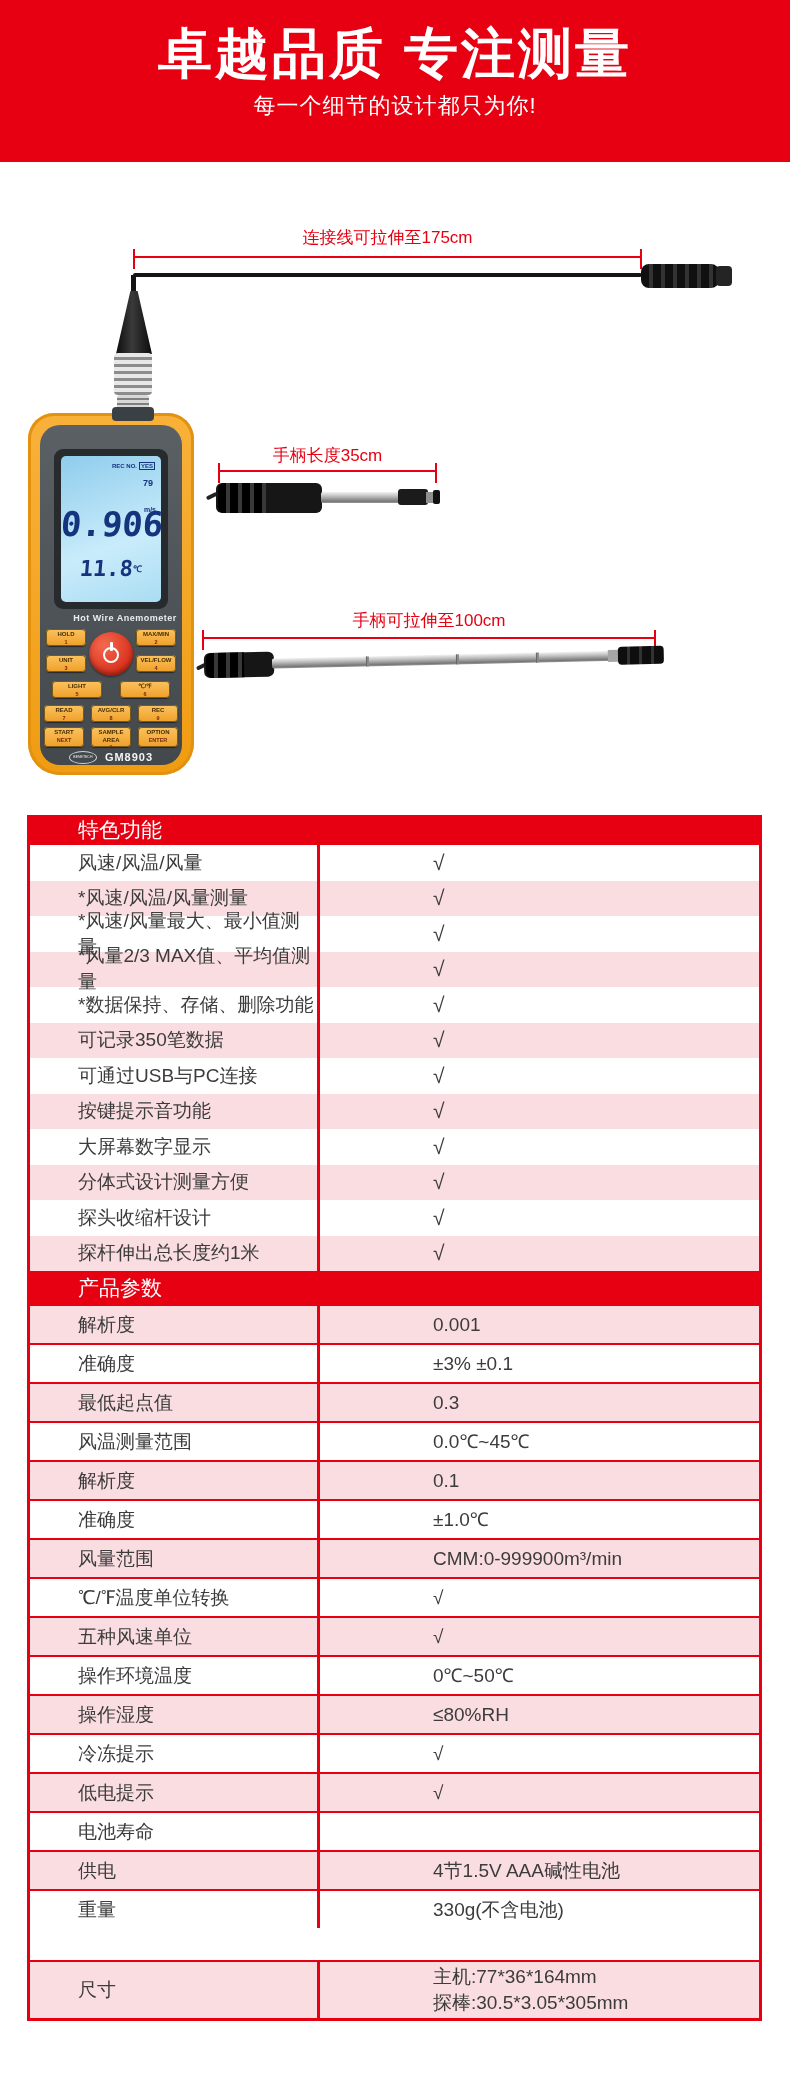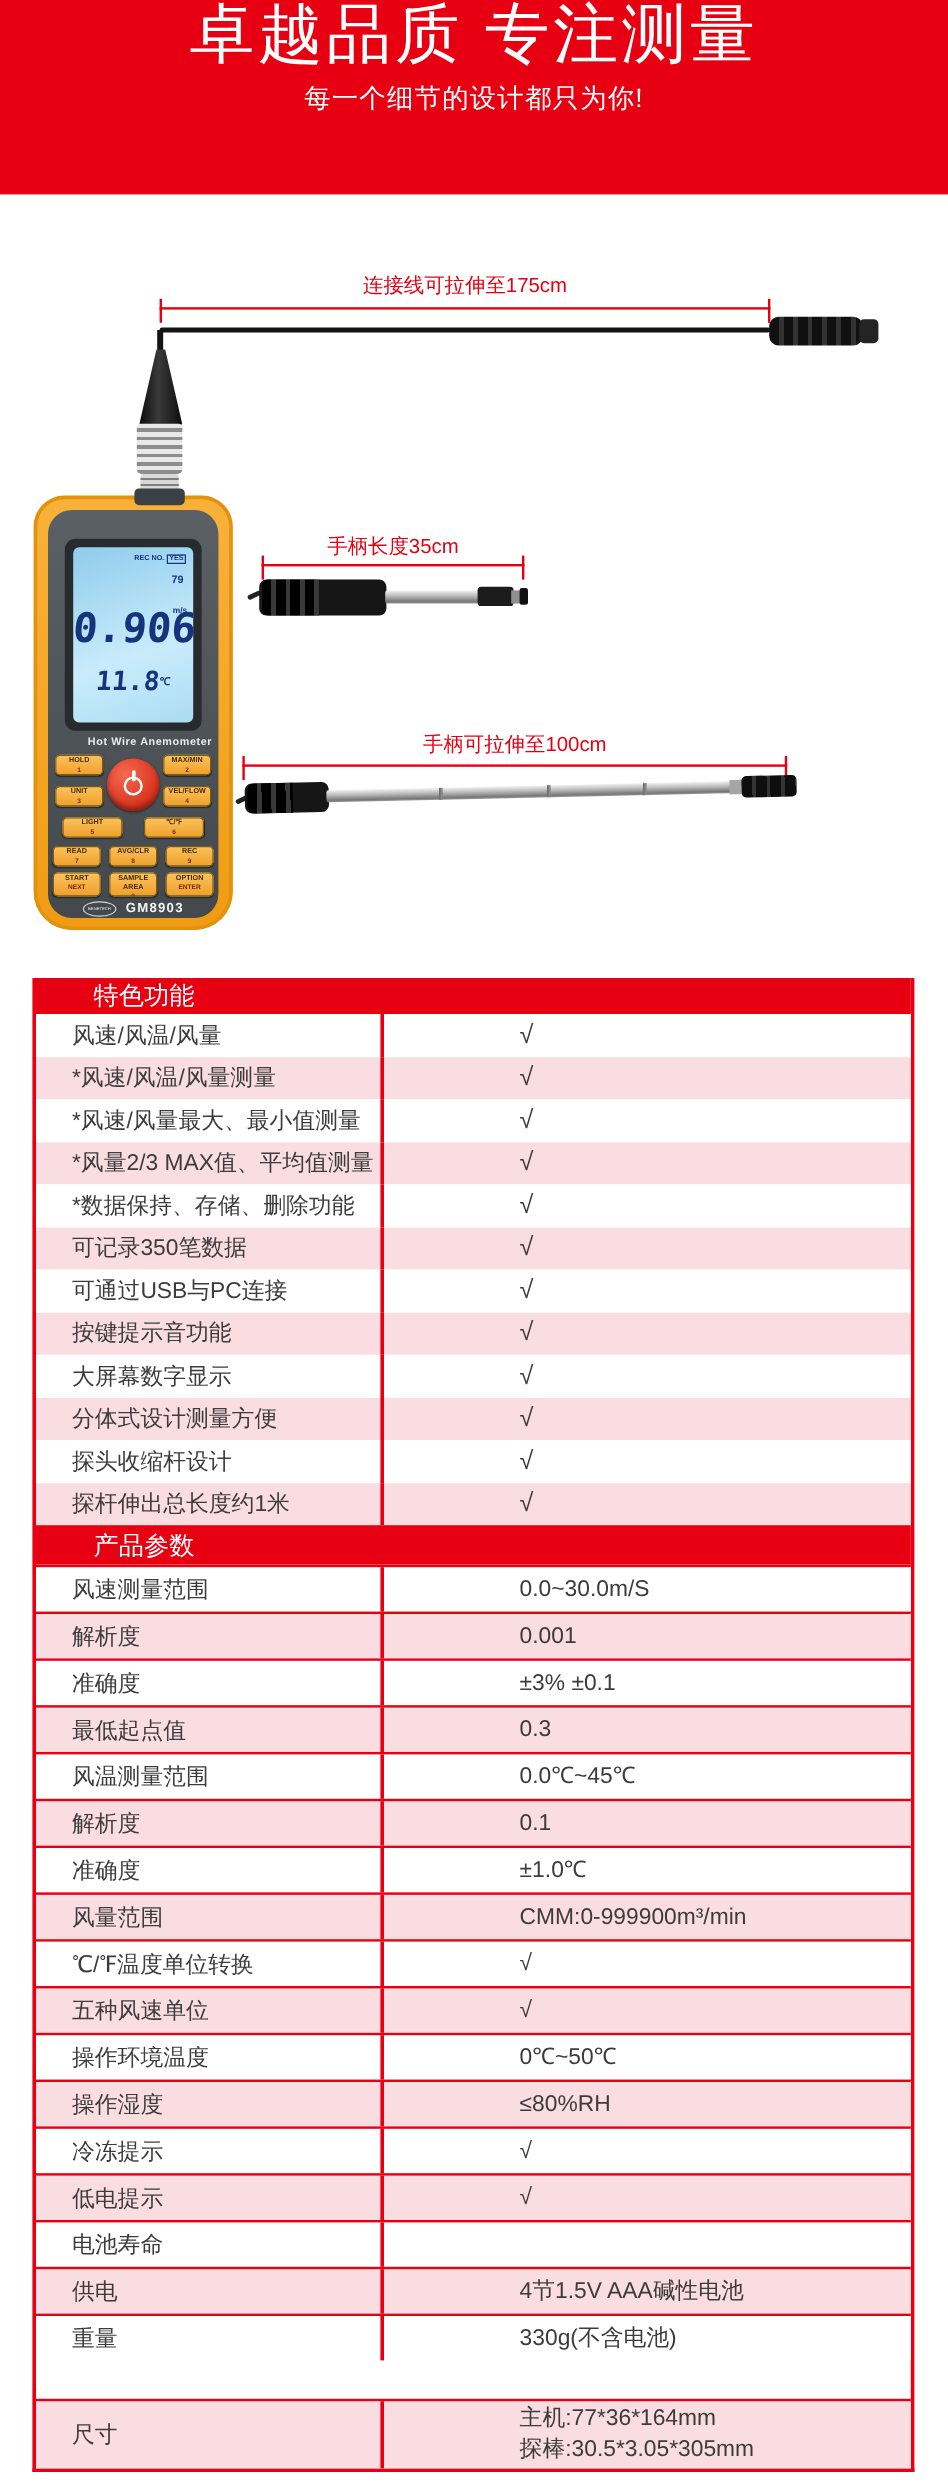--- a/index.html
+++ b/index.html
@@ -5,21 +5,21 @@
   html,body{margin:0;padding:0;}
   body{
     width:790px;height:2075px;position:relative;background:#ffffff;
     font-family:"Liberation Sans",sans-serif;overflow:hidden;
     -webkit-font-smoothing:antialiased;
   }
   .abs{position:absolute;}
 
   
   .banner{left:0;top:0;width:790px;height:162px;background:#e60012;color:#fff;text-align:center;}
-  .banner-title{font-size:54px;font-weight:normal;letter-spacing:3px;line-height:1.1;}
+  .banner-title{padding-top:24px;font-size:54px;font-weight:bold;letter-spacing:3px;line-height:1.1;}
   .banner-sub{margin-top:8px;font-size:22px;letter-spacing:1px;}
 
   
   .anno{color:#e60012;font-size:17px;text-align:center;}
   .dim-line{height:0;border-top:2px solid #e60012;}
   .dim-line:before,.dim-line:after{
     content:"";position:absolute;top:-9px;width:2px;height:20px;background:#e60012;}
   .dim-line:before{left:0;}
   .dim-line:after{right:0;}
 
@@ -93,21 +93,21 @@
   .spec-table{left:27px;top:815px;width:735px;box-sizing:border-box;
     border-left:3px solid #e60012;border-right:3px solid #e60012;border-bottom:3px solid #e60012;}
   .sec-head{background:#e60012;color:#fff;font-size:21px;padding-left:48px;display:flex;align-items:center;}
   .sec-head.features-head{height:30px;}
   .sec-head.params-head{height:33px;}
   .t-row{display:flex;background:#fff;}
   .t-row.pink{background:#fadde1;}
   .f-row{height:35.5px;}
   .p-row{height:39px;border-top:2px solid #e60012;box-sizing:border-box;}
   .p-row.tall{height:58px;margin-top:32px;}
-  .c1{width:290px;flex:none;border-right:3px solid #e60012;padding-left:30px;box-sizing:border-box;
+  .c1{width:290px;flex:none;border-right:3px solid #e60012;padding-left:48px;box-sizing:border-box;
     display:flex;align-items:center;font-size:19px;color:#3c3c3c;}
   .c2{flex:1;display:flex;align-items:center;padding-left:113px;font-size:19px;color:#3c3c3c;white-space:pre-line;line-height:1.35;}
   .check{font-size:21px;}
 </style>
 </head>
 <body>
 
 <div class="abs banner">
   <div class="banner-title">卓越品质 专注测量</div>
   <div class="banner-sub">每一个细节的设计都只为你!</div>
@@ -273,24 +273,20 @@
         <div class="c1">探头收缩杆设计</div>
         <div class="c2 check">√</div>
       </div>
       <div class="t-row f-row pink">
         <div class="c1">探杆伸出总长度约1米</div>
         <div class="c2 check">√</div>
       </div>
     </div>
   <div class="sec-head params-head">产品参数</div>
   <div id="params-rows">
-      <div class="t-row p-row">
-        <div class="c1">风速测量范围</div>
-        <div class="c2">0.0~30.0m/S</div>
-      </div>
       <div class="t-row p-row pink">
         <div class="c1">解析度</div>
         <div class="c2">0.001</div>
       </div>
       <div class="t-row p-row">
         <div class="c1">准确度</div>
         <div class="c2">±3% ±0.1</div>
       </div>
       <div class="t-row p-row pink">
         <div class="c1">最低起点值</div>

